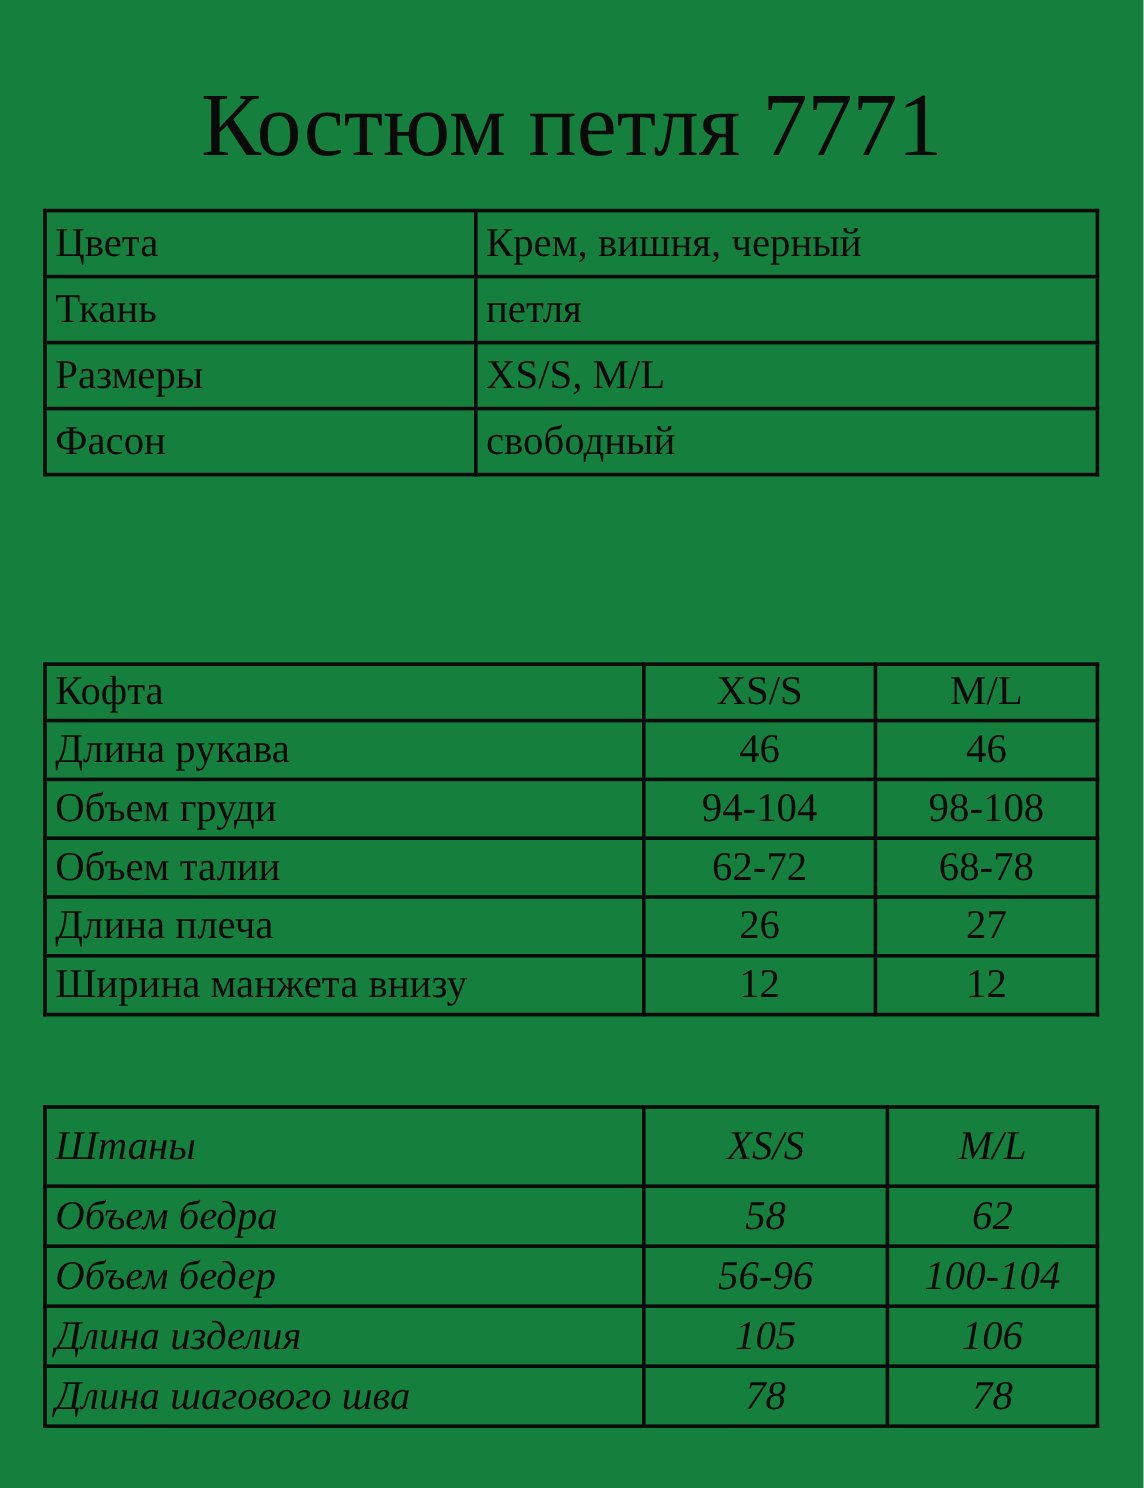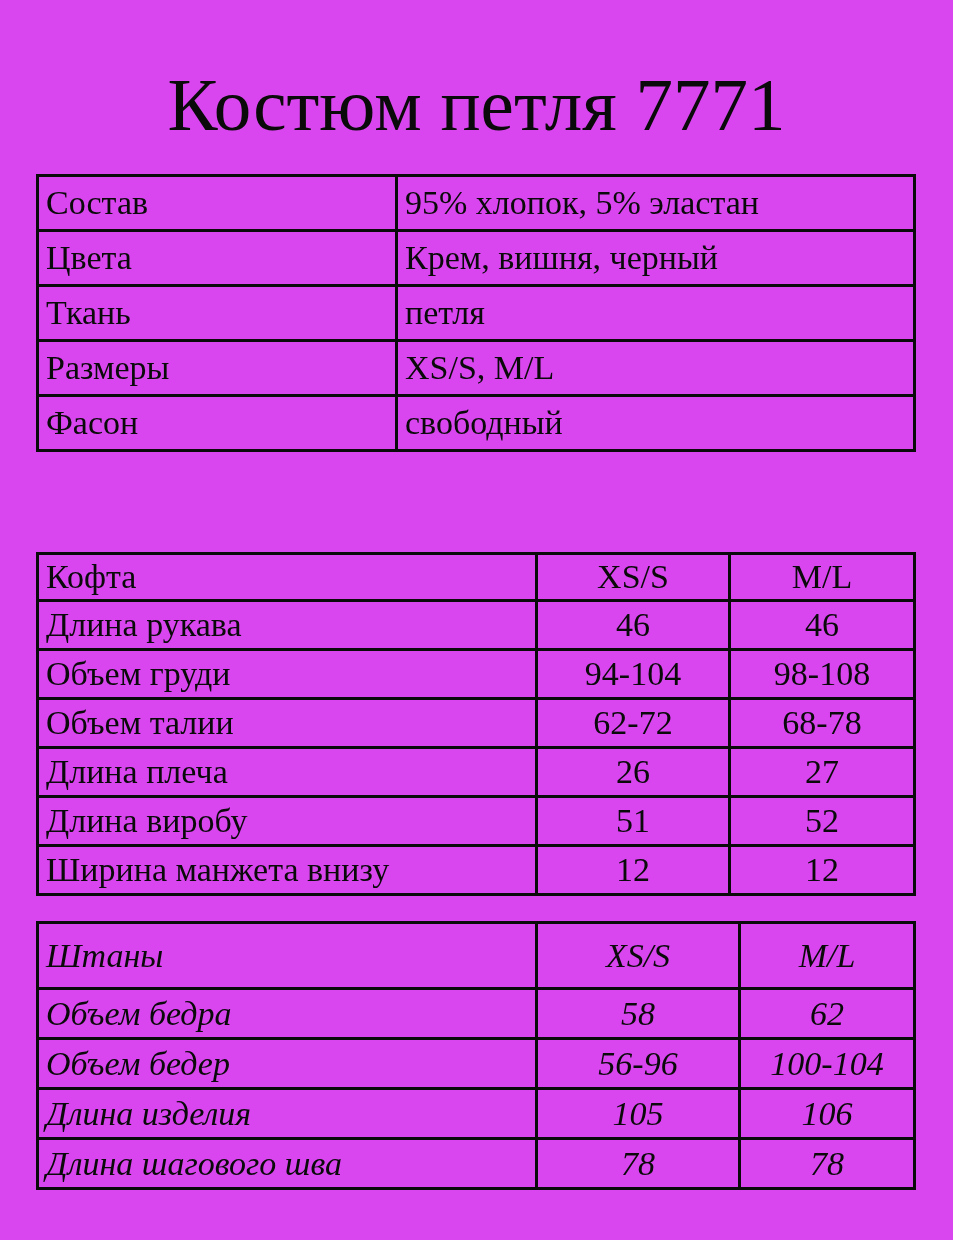--- a/index.html
+++ b/index.html
@@ -4,21 +4,21 @@
 <style>
   html, body {
     margin: 0;
     padding: 0;
     background: #ffffff;
   }
   .page {
     position: relative;
     width: 953px;
     height: 1240px;
-    background: #d946ef;
+    background: #15803d;
     font-family: "Liberation Serif", "DejaVu Serif", serif;
     color: #0a0a0a;
     overflow: hidden;
   }
   .title {
     position: absolute;
     top: 67px;
     left: 0;
     width: 100%;
     margin: 0;
@@ -82,24 +82,20 @@
 
   <h1 class="title">Костюм петля 7771</h1>
 
   <table class="info-table">
     <colgroup>
         <col style="width:359px">
         <col style="width:518px">
       </colgroup>
     <tbody>
       <tr>
-        <td class="lbl">Состав</td>
-        <td class="lbl">95% хлопок, 5% эластан</td>
-      </tr>
-      <tr>
         <td class="lbl">Цвета</td>
         <td class="lbl">Крем, вишня, черный</td>
       </tr>
       <tr>
         <td class="lbl">Ткань</td>
         <td class="lbl">петля</td>
       </tr>
       <tr>
         <td class="lbl">Размеры</td>
         <td class="lbl">XS/S, M/L</td>
@@ -137,25 +133,20 @@
         <td class="lbl">Объем талии</td>
         <td class="val">62-72</td>
         <td class="val">68-78</td>
       </tr>
       <tr class="data">
         <td class="lbl">Длина плеча</td>
         <td class="val">26</td>
         <td class="val">27</td>
       </tr>
       <tr class="data">
-        <td class="lbl">Длина виробу</td>
-        <td class="val">51</td>
-        <td class="val">52</td>
-      </tr>
-      <tr class="data">
         <td class="lbl">Ширина манжета внизу</td>
         <td class="val">12</td>
         <td class="val">12</td>
       </tr>
     </tbody>
   </table>
 
   <table class="shtany-table">
     <colgroup>
         <col style="width:499px">

